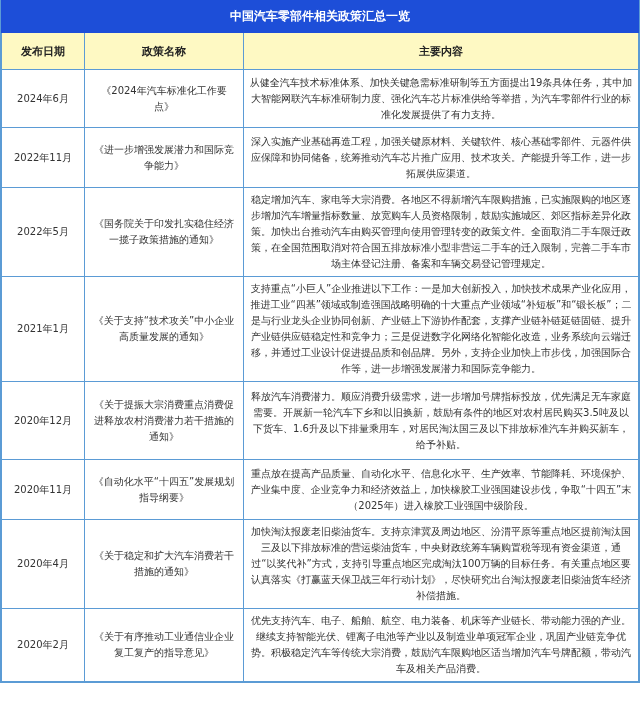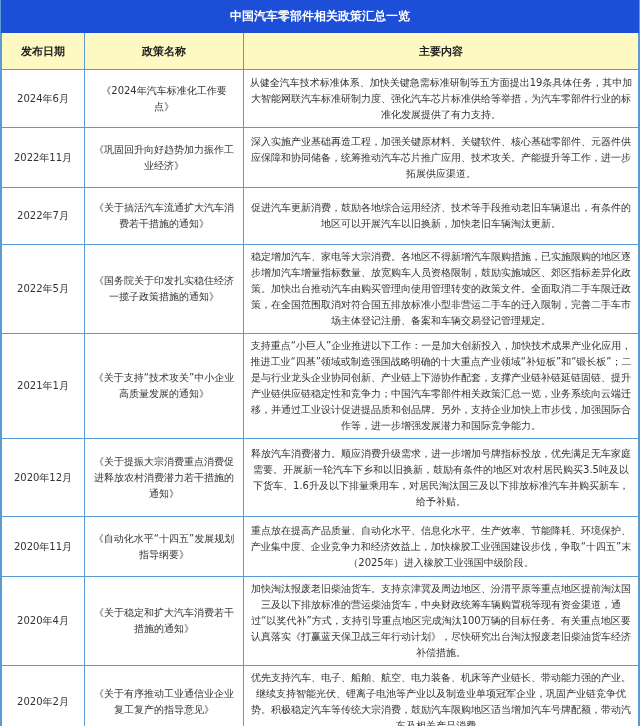--- a/index.html
+++ b/index.html
@@ -33,37 +33,32 @@
       </tr>
     </thead>
     <tbody id="tbody">
         <tr style="height: 58px;">
           <td class="date">2024年6月</td>
           <td class="name">《2024年汽车标准化工作要点》</td>
           <td class="content">从健全汽车技术标准体系、加快关键急需标准研制等五方面提出19条具体任务，其中加大智能网联汽车标准研制力度、强化汽车芯片标准供给等举措，为汽车零部件行业的标准化发展提供了有力支持。</td>
         </tr>
         <tr style="height: 60px;">
           <td class="date">2022年11月</td>
-          <td class="name">《巩固回升向好趋势加力振作工业经济》</td>
+          <td class="name">《进一步增强发展潜力和国际竞争能力》</td>
           <td class="content">深入实施产业基础再造工程，加强关键原材料、关键软件、核心基础零部件、元器件供应保障和协同储备，统筹推动汽车芯片推广应用、技术攻关。产能提升等工作，进一步拓展供应渠道。</td>
-        </tr>
-        <tr style="height: 54px;">
-          <td class="date">2022年7月</td>
-          <td class="name">《关于搞活汽车流通扩大汽车消费若干措施的通知》</td>
-          <td class="content">促进汽车更新消费，鼓励各地综合运用经济、技术等手段推动老旧车辆退出，有条件的地区可以开展汽车以旧换新，加快老旧车辆淘汰更新。</td>
         </tr>
         <tr style="height: 76px;">
           <td class="date">2022年5月</td>
           <td class="name">《国务院关于印发扎实稳住经济一揽子政策措施的通知》</td>
           <td class="content">稳定增加汽车、家电等大宗消费。各地区不得新增汽车限购措施，已实施限购的地区逐步增加汽车增量指标数量、放宽购车人员资格限制，鼓励实施城区、郊区指标差异化政策。加快出台推动汽车由购买管理向使用管理转变的政策文件。全面取消二手车限迁政策，在全国范围取消对符合国五排放标准小型非营运二手车的迁入限制，完善二手车市场主体登记注册、备案和车辆交易登记管理规定。</td>
         </tr>
         <tr style="height: 92px;">
           <td class="date">2021年1月</td>
           <td class="name">《关于支持“技术攻关”中小企业高质量发展的通知》</td>
-          <td class="content">支持重点“小巨人”企业推进以下工作：一是加大创新投入，加快技术成果产业化应用，推进工业“四基”领域或制造强国战略明确的十大重点产业领域“补短板”和“锻长板”；二是与行业龙头企业协同创新、产业链上下游协作配套，支撑产业链补链延链固链、提升产业链供应链稳定性和竞争力；中国汽车零部件相关政策汇总一览，业务系统向云端迁移，并通过工业设计促进提品质和创品牌。另外，支持企业加快上市步伐，加强国际合作等，进一步增强发展潜力和国际竞争能力。</td>
+          <td class="content">支持重点“小巨人”企业推进以下工作：一是加大创新投入，加快技术成果产业化应用，推进工业“四基”领域或制造强国战略明确的十大重点产业领域“补短板”和“锻长板”；二是与行业龙头企业协同创新、产业链上下游协作配套，支撑产业链补链延链固链、提升产业链供应链稳定性和竞争力；三是促进数字化网络化智能化改造，业务系统向云端迁移，并通过工业设计促进提品质和创品牌。另外，支持企业加快上市步伐，加强国际合作等，进一步增强发展潜力和国际竞争能力。</td>
         </tr>
         <tr style="height: 78px;">
           <td class="date">2020年12月</td>
           <td class="name">《关于提振大宗消费重点消费促进释放农村消费潜力若干措施的通知》</td>
           <td class="content">释放汽车消费潜力。顺应消费升级需求，进一步增加号牌指标投放，优先满足无车家庭需要。开展新一轮汽车下乡和以旧换新，鼓励有条件的地区对农村居民购买3.5吨及以下货车、1.6升及以下排量乘用车，对居民淘汰国三及以下排放标准汽车并购买新车，给予补贴。</td>
         </tr>
         <tr style="height: 60px;">
           <td class="date">2020年11月</td>
           <td class="name">《自动化水平“十四五”发展规划指导纲要》</td>
           <td class="content">重点放在提高产品质量、自动化水平、信息化水平、生产效率、节能降耗、环境保护、产业集中度、企业竞争力和经济效益上，加快橡胶工业强国建设步伐，争取“十四五”末（2025年）进入橡胶工业强国中级阶段。</td>

